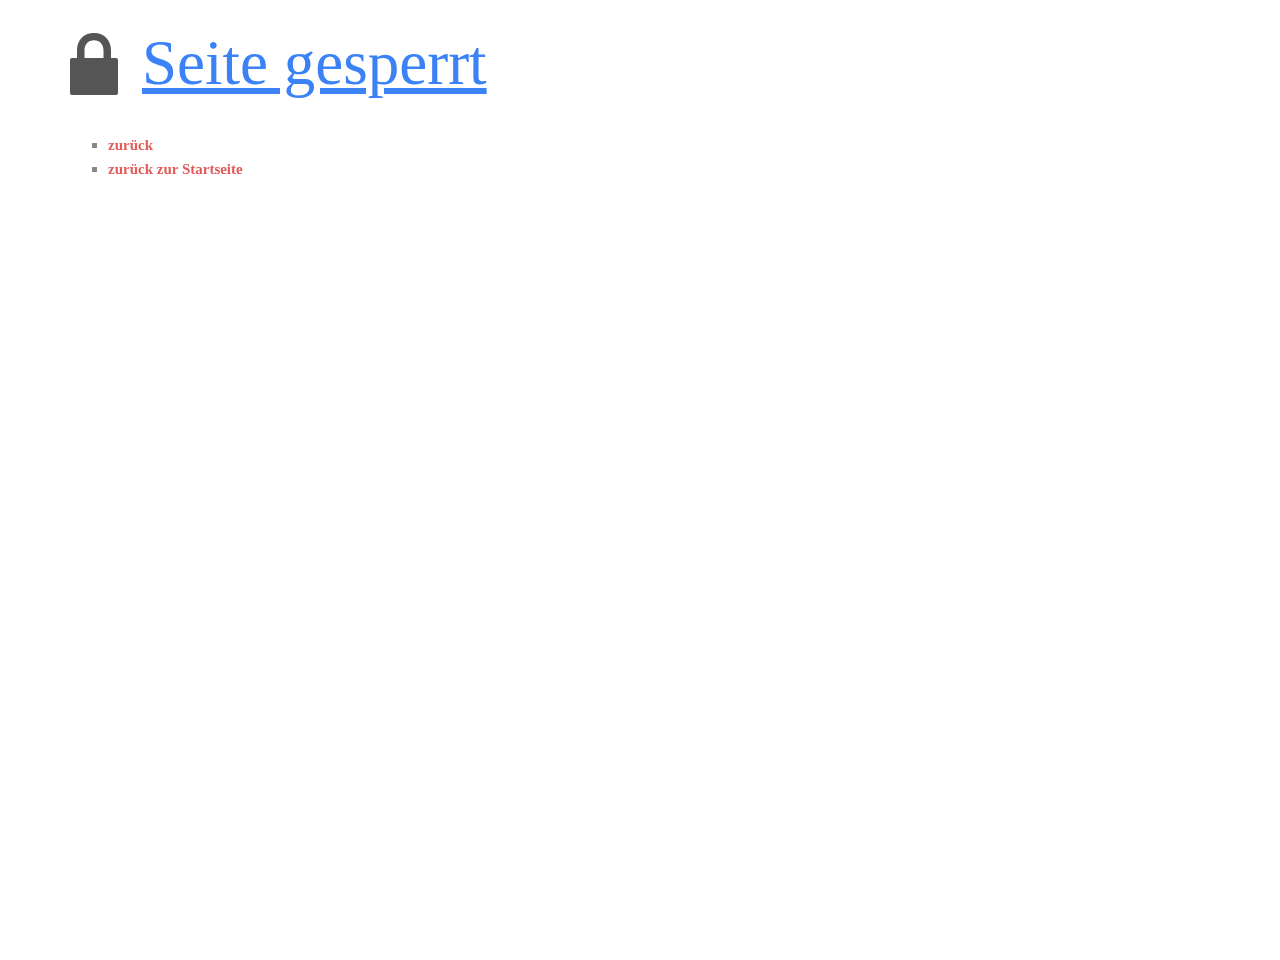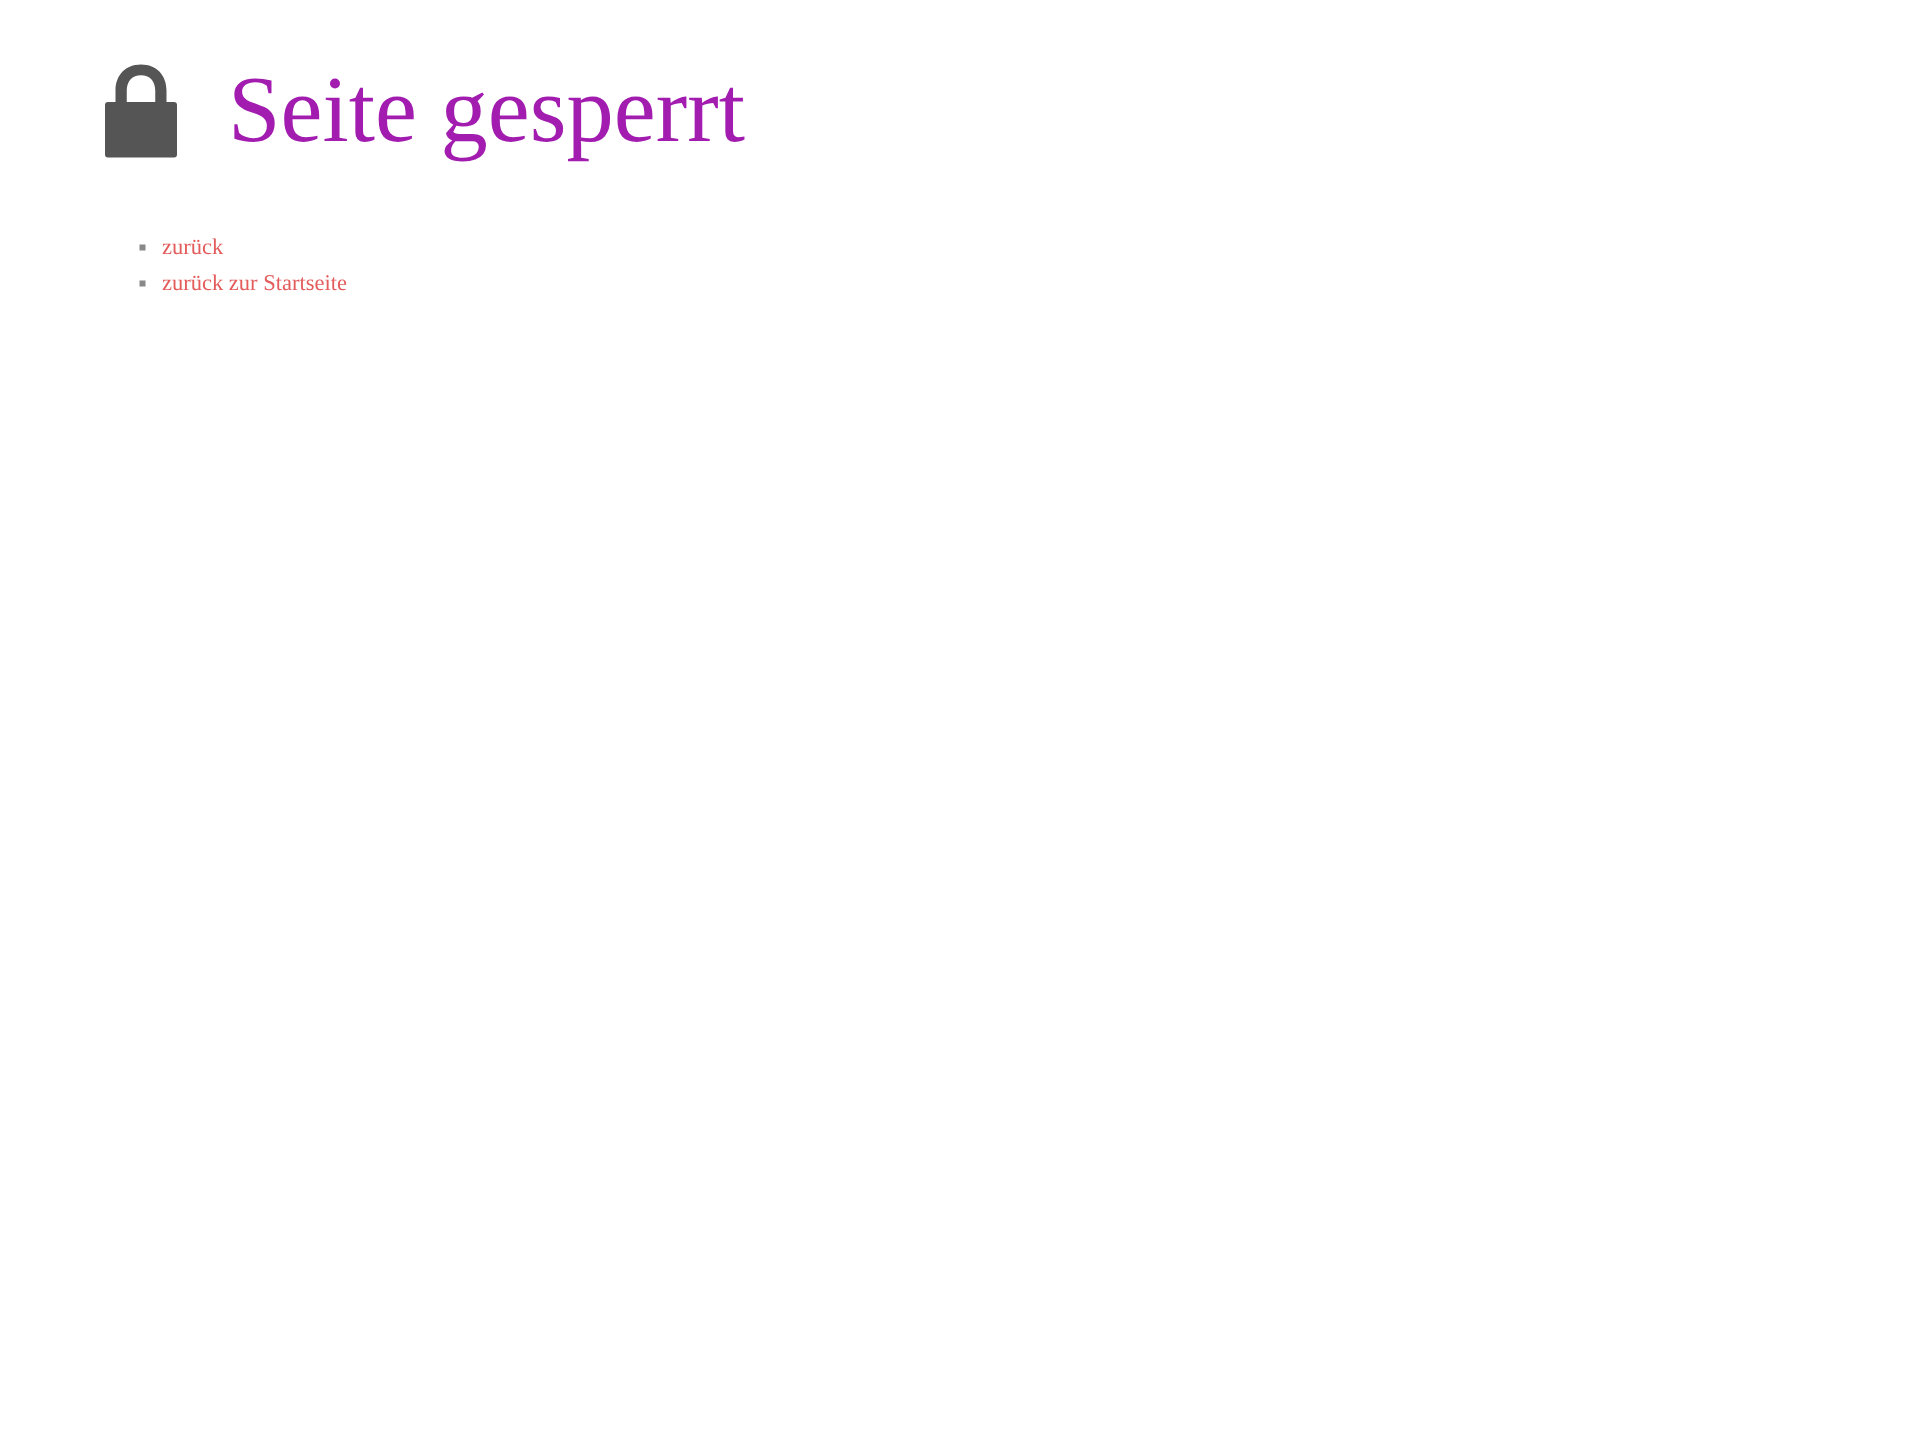--- a/index.html
+++ b/index.html
@@ -28,35 +28,37 @@
     display: block;
     width: 52px;
     height: 66px;
     flex: 0 0 auto;
   }
   .page-title {
     font-family: "Liberation Serif", "DejaVu Serif", serif;
     font-size: 63px;
     font-weight: normal;
     line-height: 1;
-    color: #a21caf;
-    margin: 14px;
+    color: #3b82f6;
+    margin: 4px;
     letter-spacing: 0px;
+    text-decoration: underline;
   }
   .intro-text {
     font-family: "Liberation Serif", "DejaVu Serif", serif;
     font-size: 15px;
     line-height: 1.5;
     color: #555555;
     margin: 0 0 26px 0;
   }
   ul.link-list {
     list-style: square;
     margin: 0;
     padding-left: 40px;
+    font-weight: bold;
   }
   ul.link-list li {
     margin: 0 0 4px 0;
     color: #888888;
   }
   ul.link-list li a {
     font-family: "Liberation Serif", "DejaVu Serif", serif;
     font-size: 15px;
     line-height: 1.35;
     color: #e35b5b;

